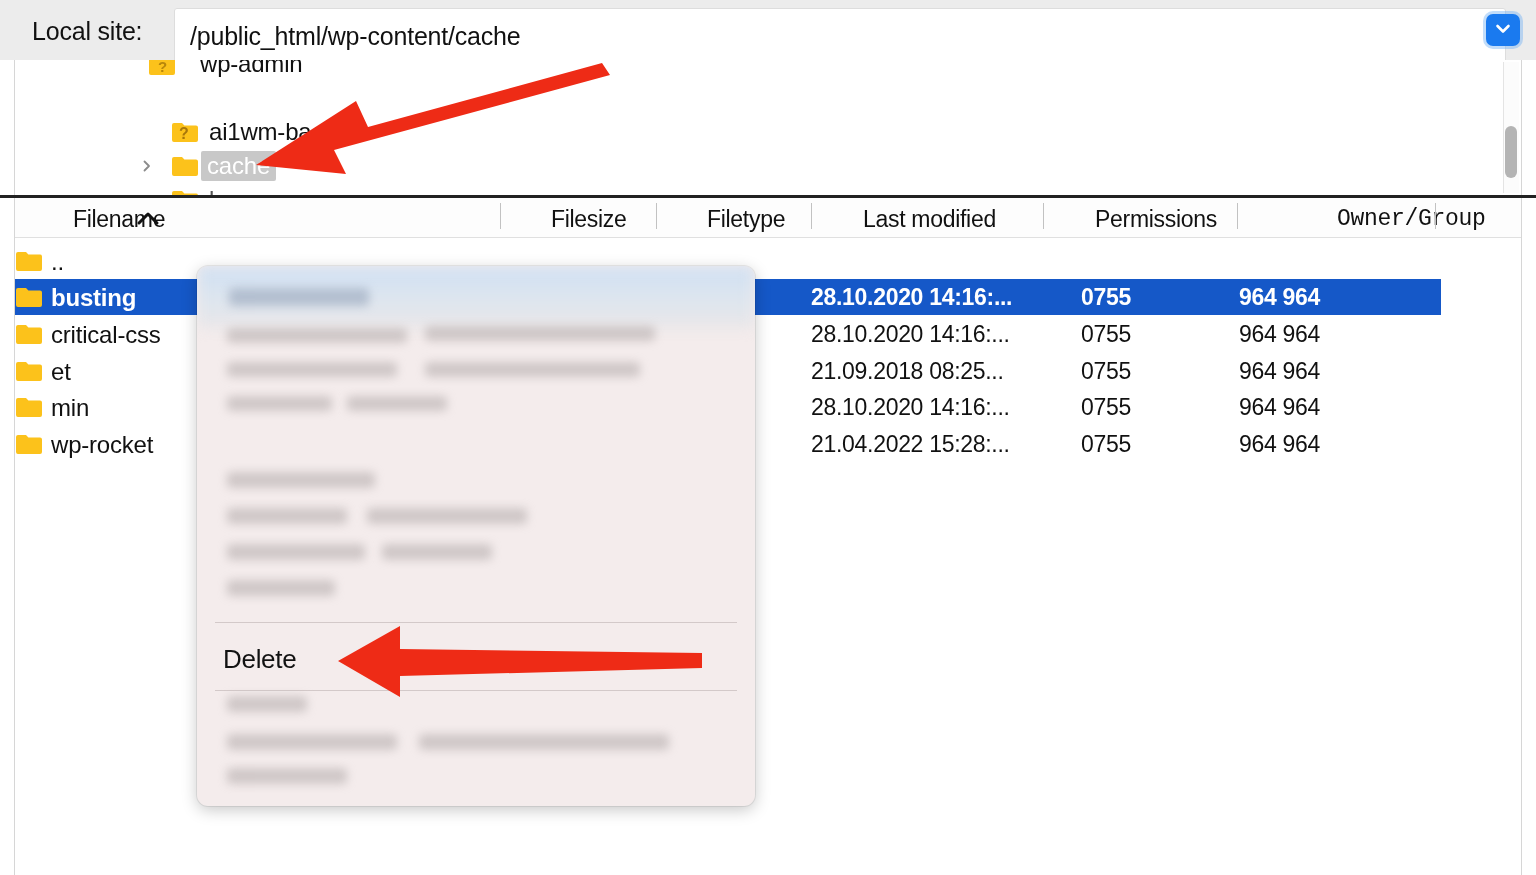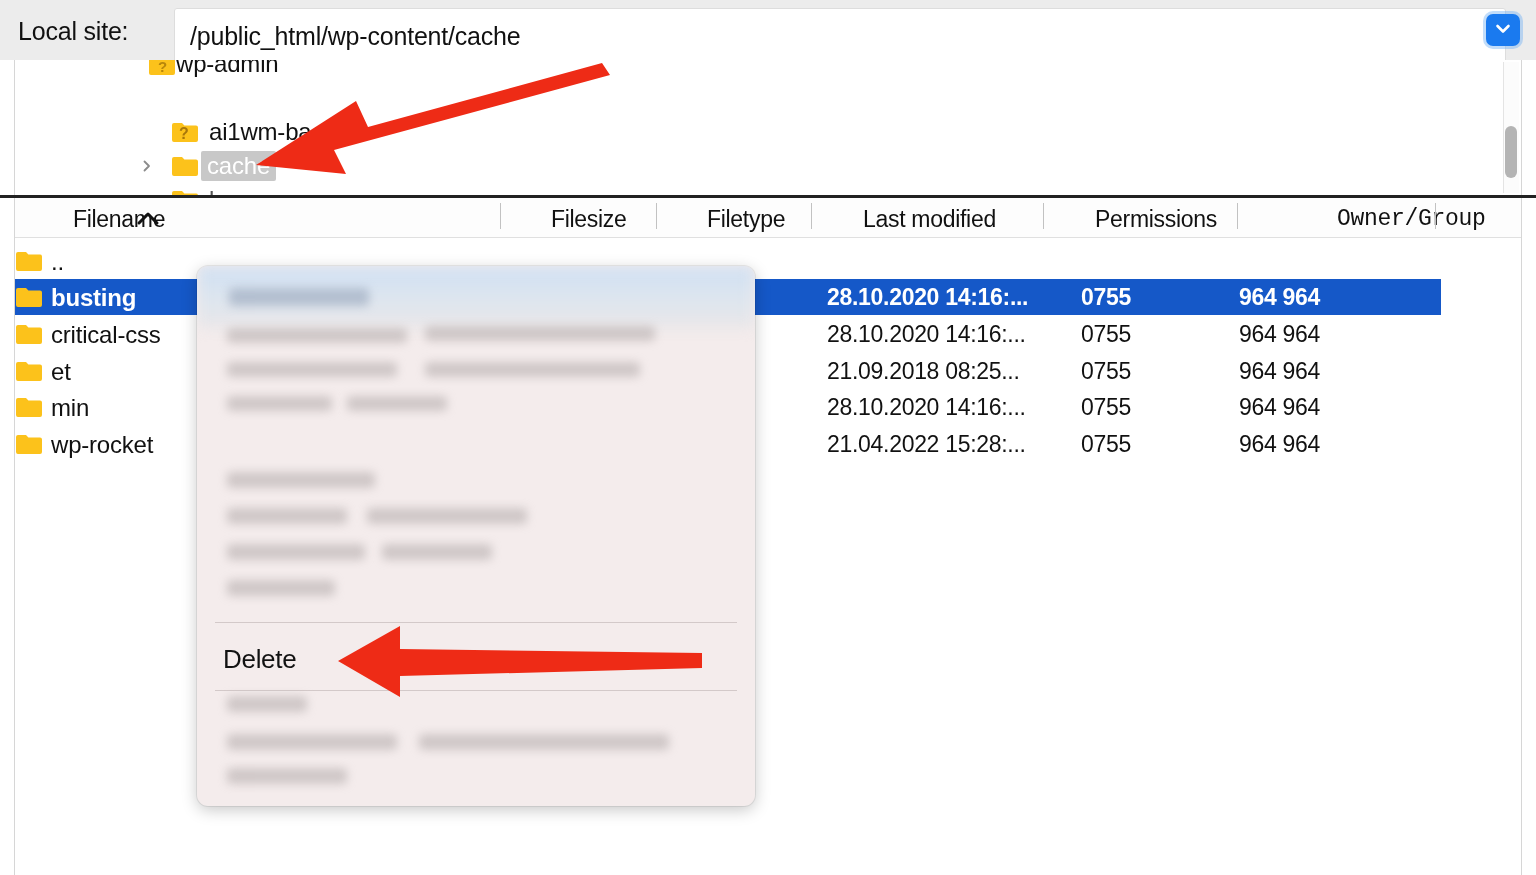--- a/index.html
+++ b/index.html
@@ -16,21 +16,21 @@
     position: absolute; left: 0; top: 0; width: 1536px; height: 60px;
     background: #ececec;
     display: flex; align-items: center;
   }
   .toolbar-inner {
     position: absolute; left: 14px; top: 8px; right: 8px; height: 46px;
     display: flex; align-items: center;
   }
   .local-site-label {
     font-size: 25px; color: #111; letter-spacing: -0.2px;
-    margin-left: 4px; white-space: nowrap;
+    margin-left: 18px; white-space: nowrap;
   }
   .path-field {
     position: absolute; left: 160px; top: 0px; right: 22px; height: 56px;
     background: #ffffff;
     border-radius: 3px;
     display: flex; align-items: center;
     box-shadow: 0 0 0 1px #dddddd inset;
   }
   .path-text {
     font-size: 25px; color: #111; margin-left: 16px;
@@ -108,21 +108,21 @@
     position: absolute; left: 36px; top: 5px; font-size: 24px; color: #111;
     white-space: nowrap; letter-spacing: -0.2px;
   }
   .row.selected .fname { color: #ffffff; font-weight: bold; }
   .row .folder-ico { left: 0px; top: 7px; }
   .cell {
     position: absolute; top: 5px; font-size: 23px; color: #111;
     white-space: nowrap; letter-spacing: -0.3px;
   }
   .row.selected .cell { color: #ffffff; font-weight: bold; }
-  .c-date { left: 796px; margin-left: 16px; }
+  .c-date { left: 796px; }
   .c-perm { left: 1030px; margin-left: 36px; }
   .c-owner { left: 1224px; }
 
   
   .ctx-menu {
     position: absolute; left: 197px; top: 266px; width: 558px; height: 540px;
     background: #f4ecec;
     border-radius: 11px;
     box-shadow: 0 4px 16px rgba(0,0,0,0.22), 0 0 0 1px rgba(0,0,0,0.07);
     overflow: hidden;
@@ -171,21 +171,21 @@
 
   <div class="tree-panel">
 
     <div class="tree-row" style="top:-14px;">
       <span class="folder-ico" style="left:133px; top:8px;">
         <svg width="28" height="22" viewBox="0 0 28 22">
           <path d="M1 4 a2 2 0 0 1 2-2 h8 l2.4 2.6 H25 a2 2 0 0 1 2 2 V19 a2 2 0 0 1-2 2 H3 a2 2 0 0 1-2-2 Z" fill="#fcc21b"></path>
           <text x="10" y="18" font-size="15" font-weight="bold" fill="#b8860b" font-family="'Liberation Sans',sans-serif">?</text>
         </svg>
       </span>
-      <span class="tree-label" style="left:161px;text-align:right;">wp-admin</span>
+      <span class="tree-label" style="left:185px;text-align:right;">wp-admin</span>
     </div>
 
 
     <div class="tree-row" style="top:54px;">
       <span class="folder-ico" style="left:156px; top:7px;">
         <svg width="28" height="22" viewBox="0 0 28 22">
           <path d="M1 4 a2 2 0 0 1 2-2 h8 l2.4 2.6 H25 a2 2 0 0 1 2 2 V19 a2 2 0 0 1-2 2 H3 a2 2 0 0 1-2-2 Z" fill="#fcc21b"></path>
           <text x="8" y="18" font-size="16" font-weight="bold" fill="#a8760a" font-family="'Liberation Sans',sans-serif">?</text>
         </svg>
       </span>

